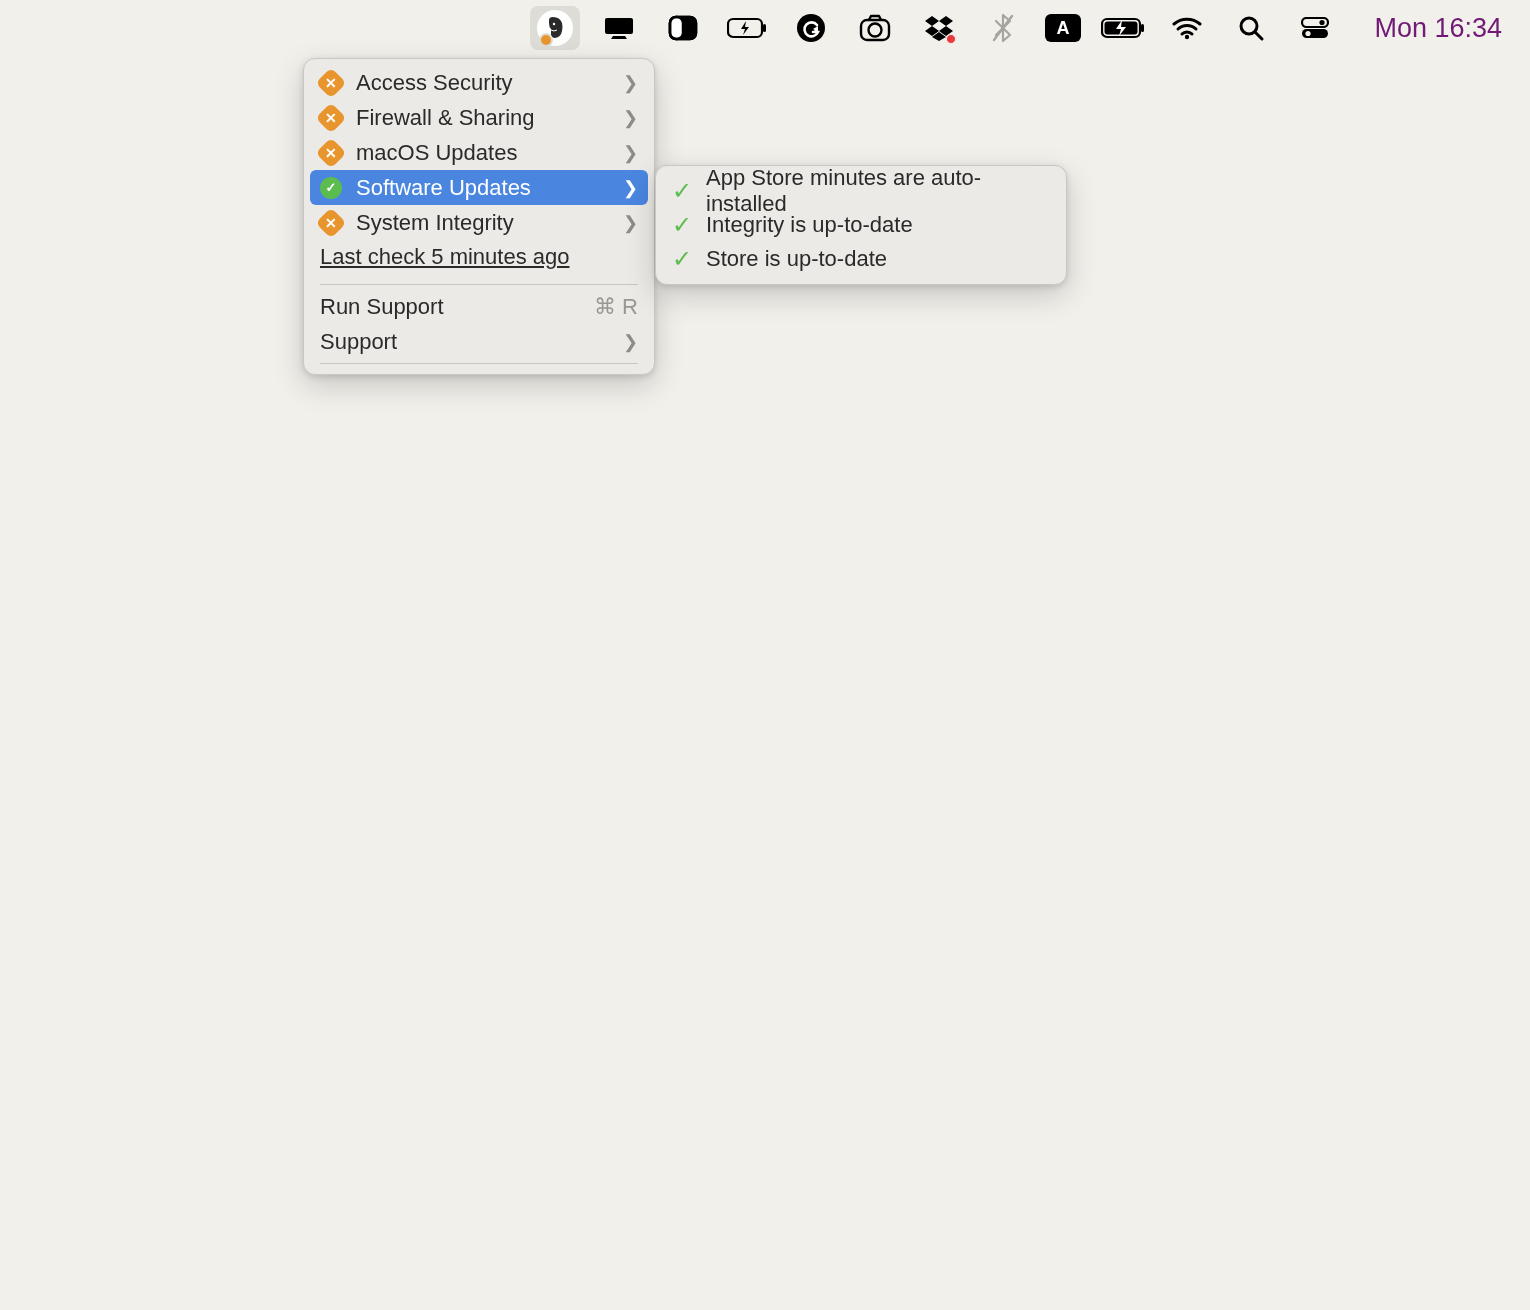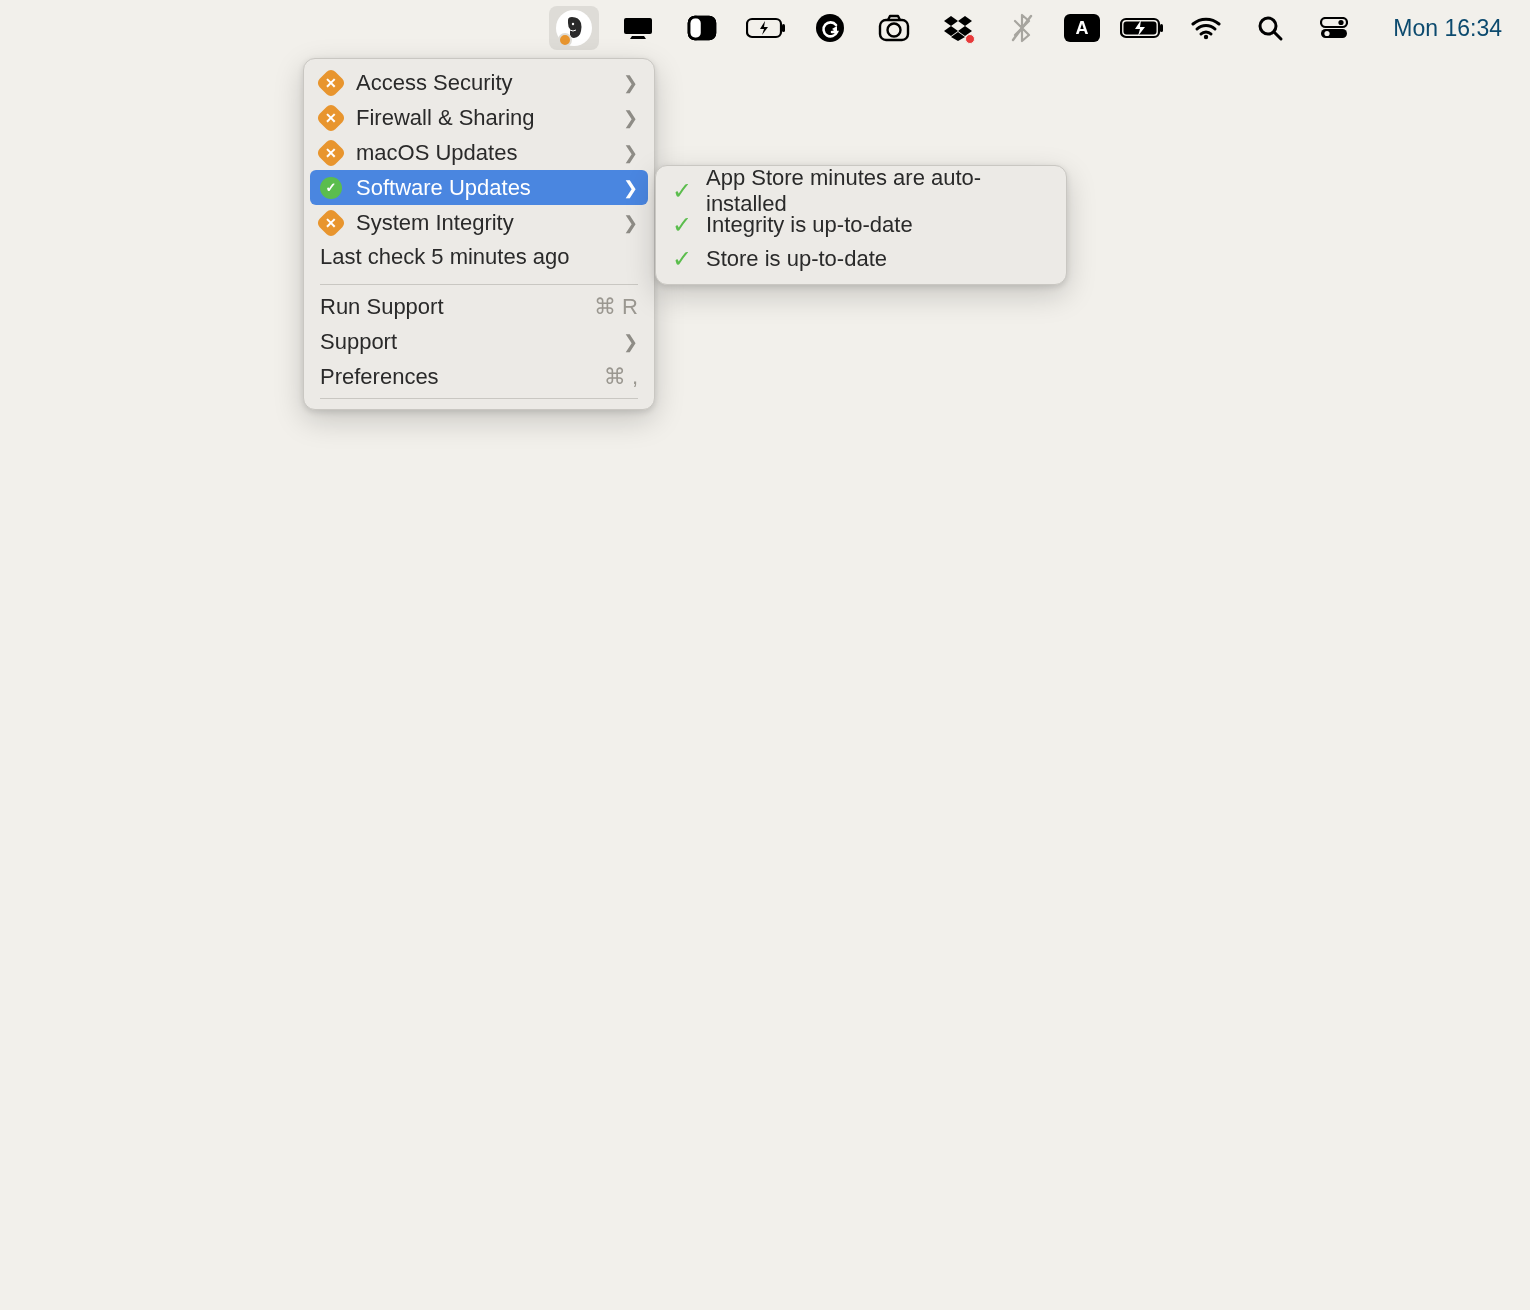--- a/index.html
+++ b/index.html
@@ -67,23 +67,23 @@
       border-radius: 50%;
       background: #e8952e;
       border: 2px solid #dedcd7;
     }
     .mb-icon {
       display: flex;
       align-items: center;
       justify-content: center;
     }
     .clock-text {
-      font-size: 23px;
+      font-size: 27px;
       font-weight: 500;
-      color: #0c4a6e;
+      color: #701a75;
       margin-left: 20px;
     }
     .dropdown {
       position: absolute;
       top: 58px;
       left: 303px;
       width: 352px;
       background: #eceae6;
       border: 1px solid #c9c7c2;
       border-radius: 12px;
@@ -139,20 +139,21 @@
     .menu-shortcut { color: #9a9790; font-size: 22px; }
     .chevron {
       color: #8e8c86;
       font-size: 18px;
     }
     .menu-row.highlighted .chevron { color: #fff; }
     .menu-info {
       padding: 4px 16px 10px 16px;
       font-size: 22px;
       color: #2a2a2a;
+      text-decoration: underline;
     }
     .separator {
       height: 1px;
       background: #c9c7c2;
       margin: 4px 16px;
     }
     .submenu {
       position: absolute;
       top: 165px;
       left: 655px;
@@ -376,24 +377,20 @@
   <div class="menu-row">
     <span class="menu-label">Run Support</span>
     <span class="menu-shortcut">⌘ R</span>
   </div>
 
   <div class="menu-row">
     <span class="menu-label">Support</span>
     <span class="chevron">❯</span>
   </div>
 
-  <div class="menu-row">
-    <span class="menu-label">Preferences</span>
-    <span class="menu-shortcut">⌘ ,</span>
-  </div>
 
 
   <div class="separator"></div>
 
 </div>
 
 <div class="submenu">
   <div class="sub-row">
     <span class="check-icon">✓</span>
     <span>App Store minutes are auto-installed</span>

